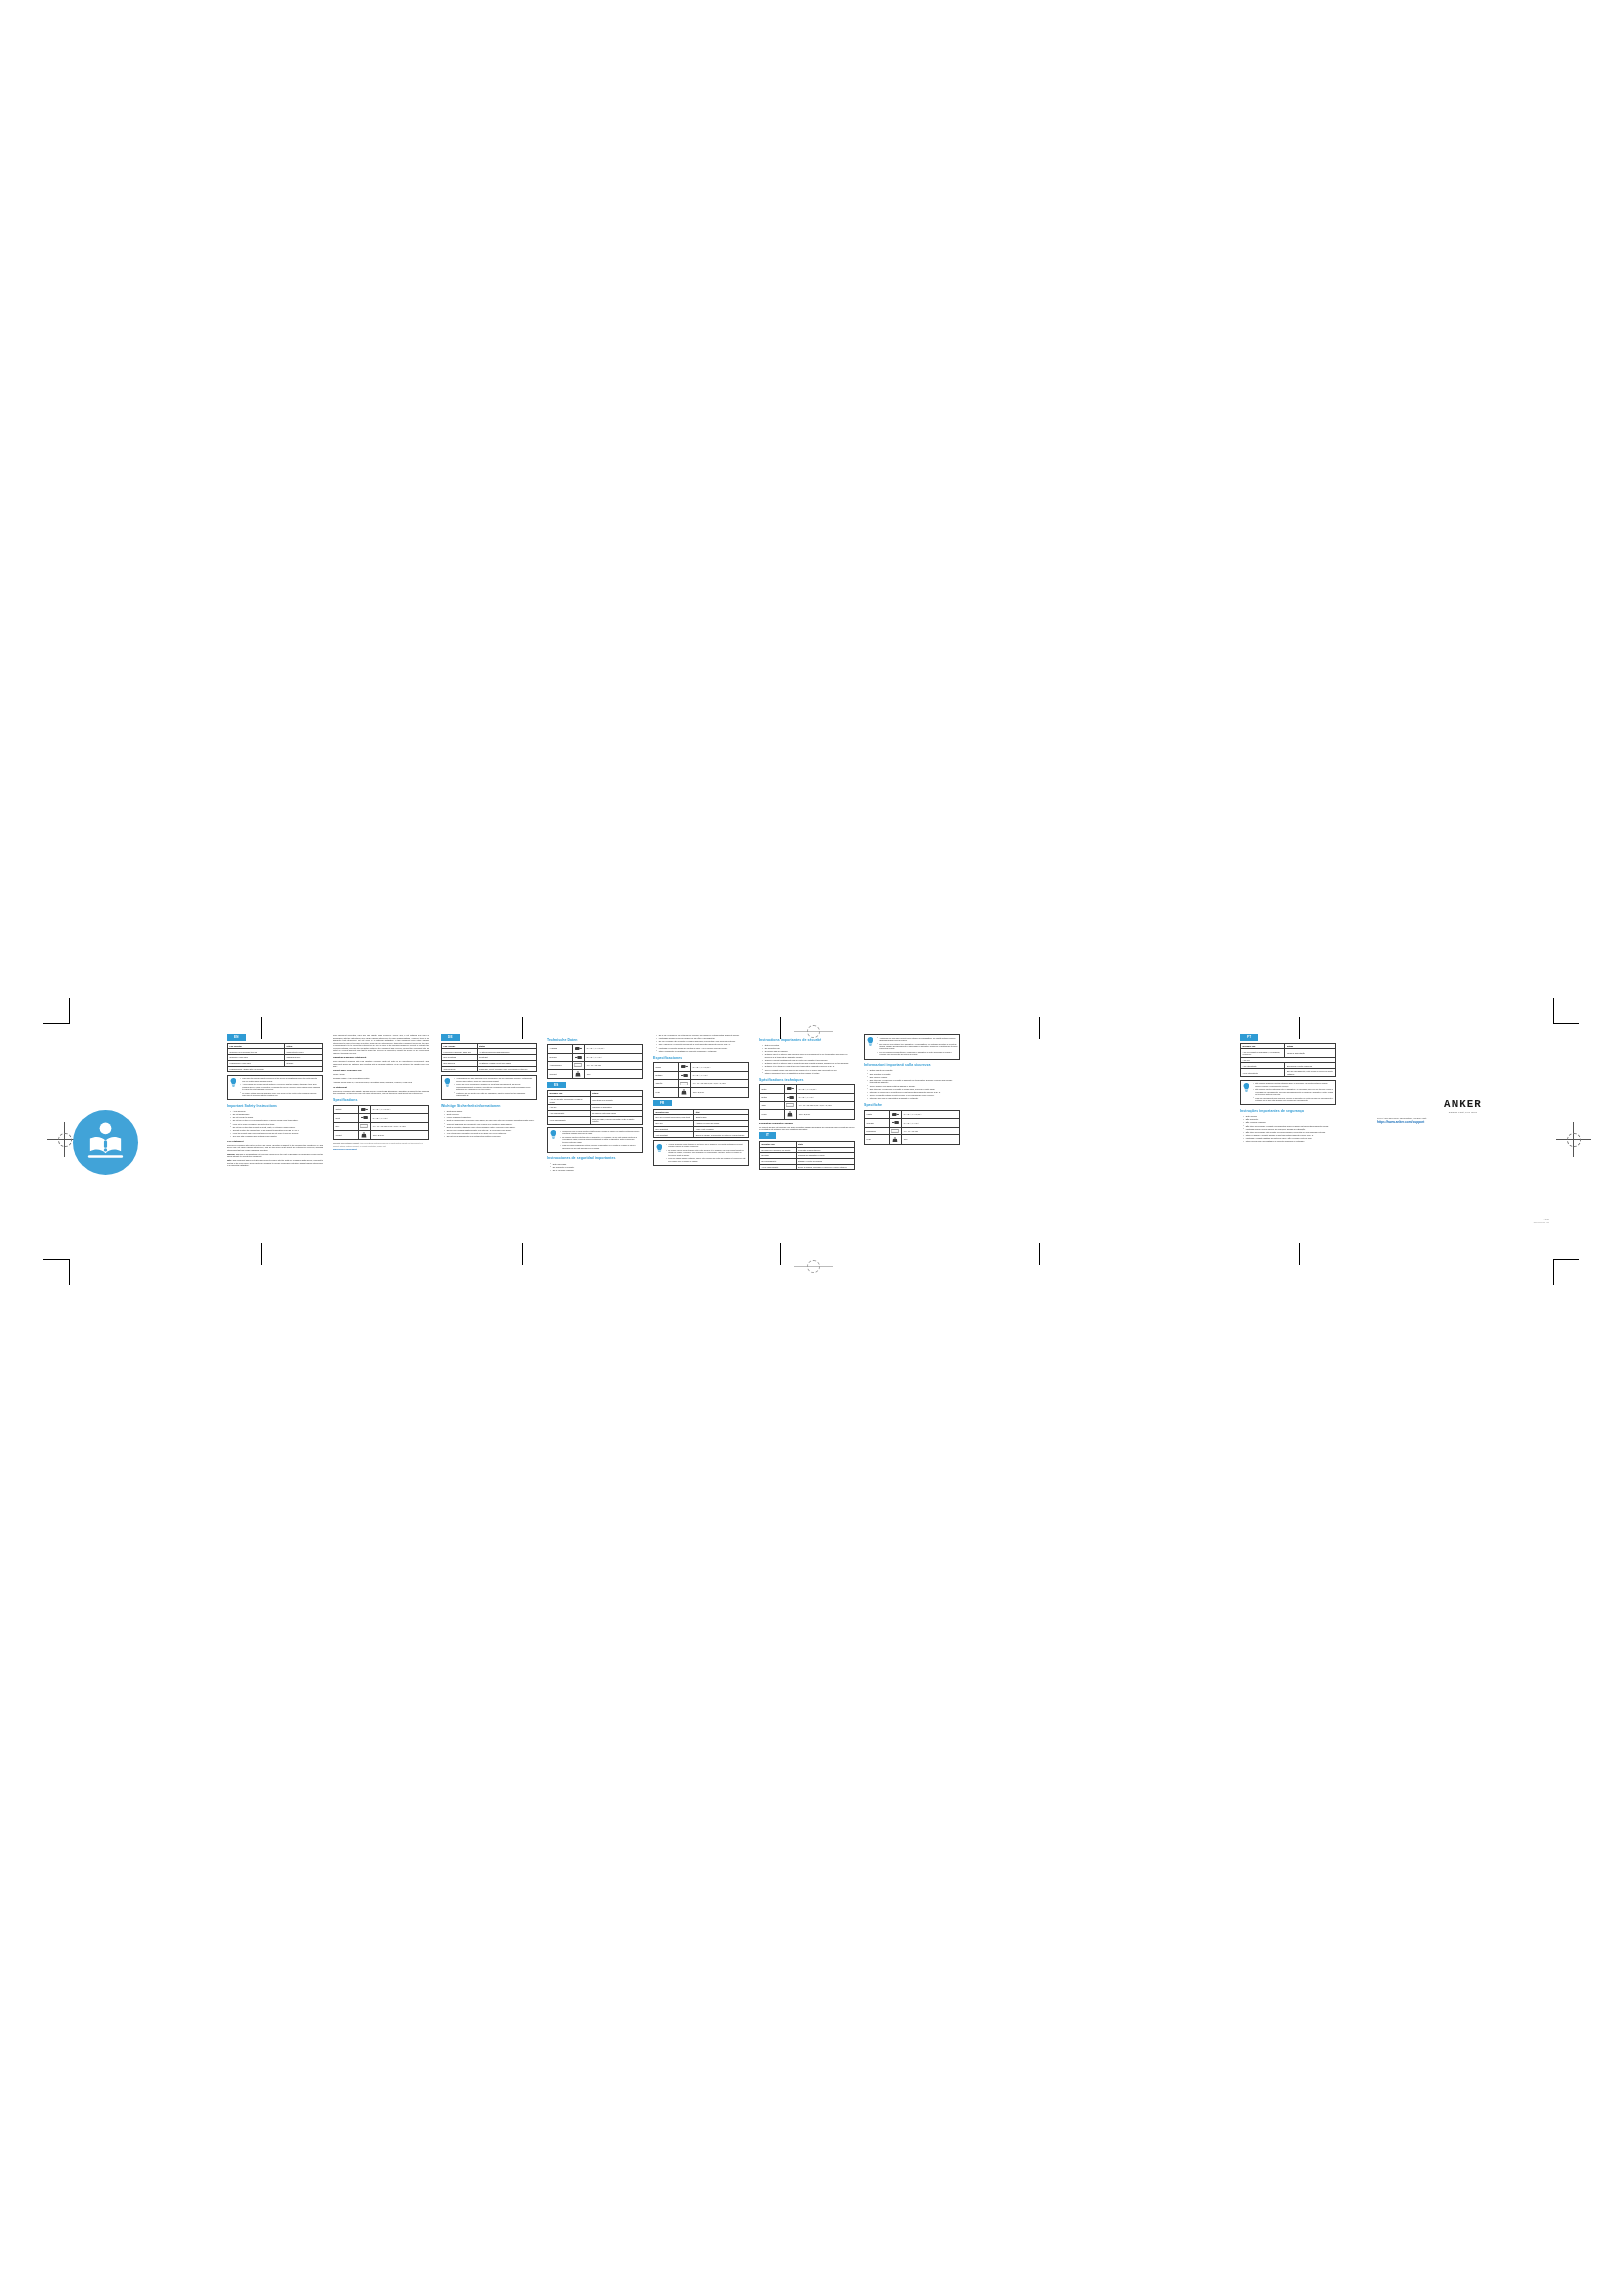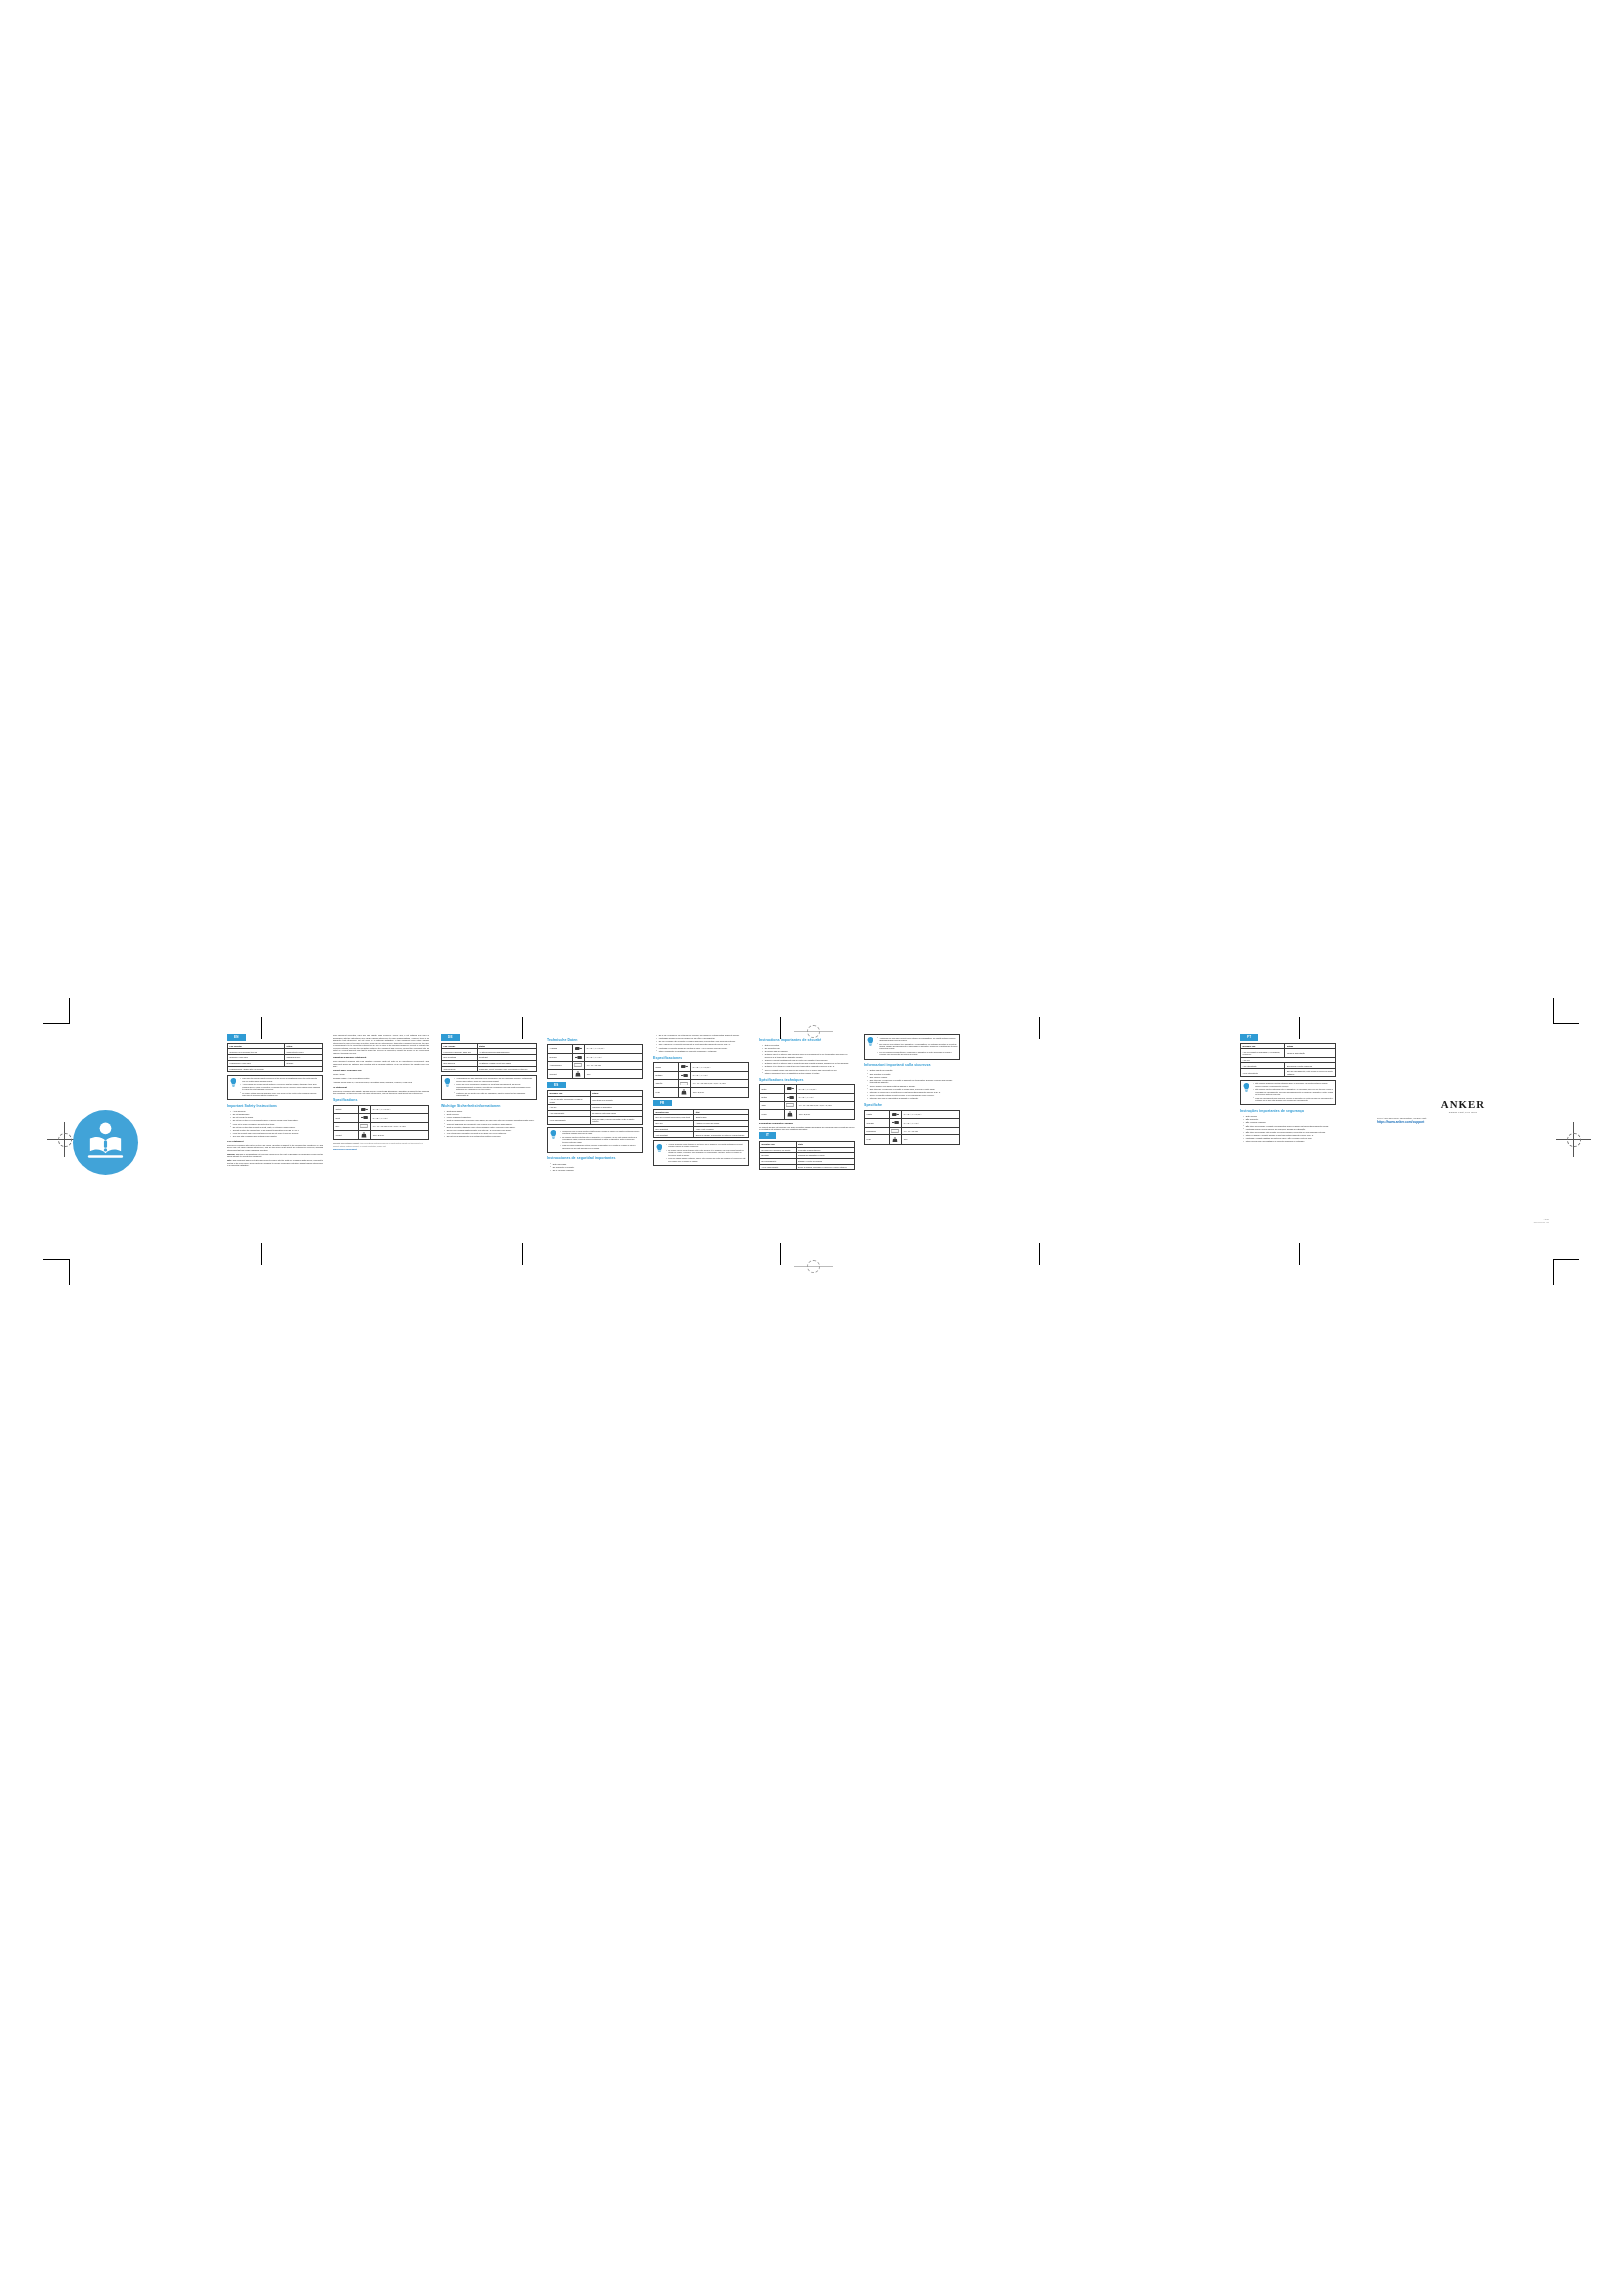--- a/index.html
+++ b/index.html
@@ -48,21 +48,21 @@
 
   ul.bul{margin:0 0 1.6px 0;padding-left:3.3px;list-style:none;}
   ul.bul li{position:relative;padding-left:2.4px;margin:0 0 0.7px 0;font-size:1.9px;line-height:1.3;}
   ul.bul li:before{content:"•";position:absolute;left:0;top:-0.3px;color:#333;}
 
   p.body{margin:0 0 1.5px 0;font-size:1.9px;line-height:1.32;text-align:justify;}
   p.body b{font-weight:bold;color:#111;}
 
   
   .brand{position:absolute;left:1230px;top:64px;width:172px;text-align:center;}
-  .brand .wordmark{font-size:10.8px;letter-spacing:1.1px;color:#1a1a1a;font-weight:bold;font-family:Liberation Serif, serif;}
+  .brand .wordmark{font-size:10.8px;letter-spacing:1.1px;color:#1a1a1a;font-weight:bold;font-family:Liberation Mono, monospace;}
   .brand .tagline{font-size:2.3px;color:#555;letter-spacing:0.2px;margin-top:0.6px;}
   .brand .supp{margin-top:4.9px;font-size:2.5px;color:#444;text-align:left;}
   .brand .url{font-size:3.2px;color:#1a6fba;font-weight:bold;text-align:left;}
 
   .docid{position:absolute;left:1294px;top:184px;font-size:1.9px;color:#9a9a9a;text-align:right;width:108px;line-height:1.35;}
 
   .fineprint{font-size:1.7px;color:#777;line-height:1.3;}
 </style>
 </head>
 <body>

